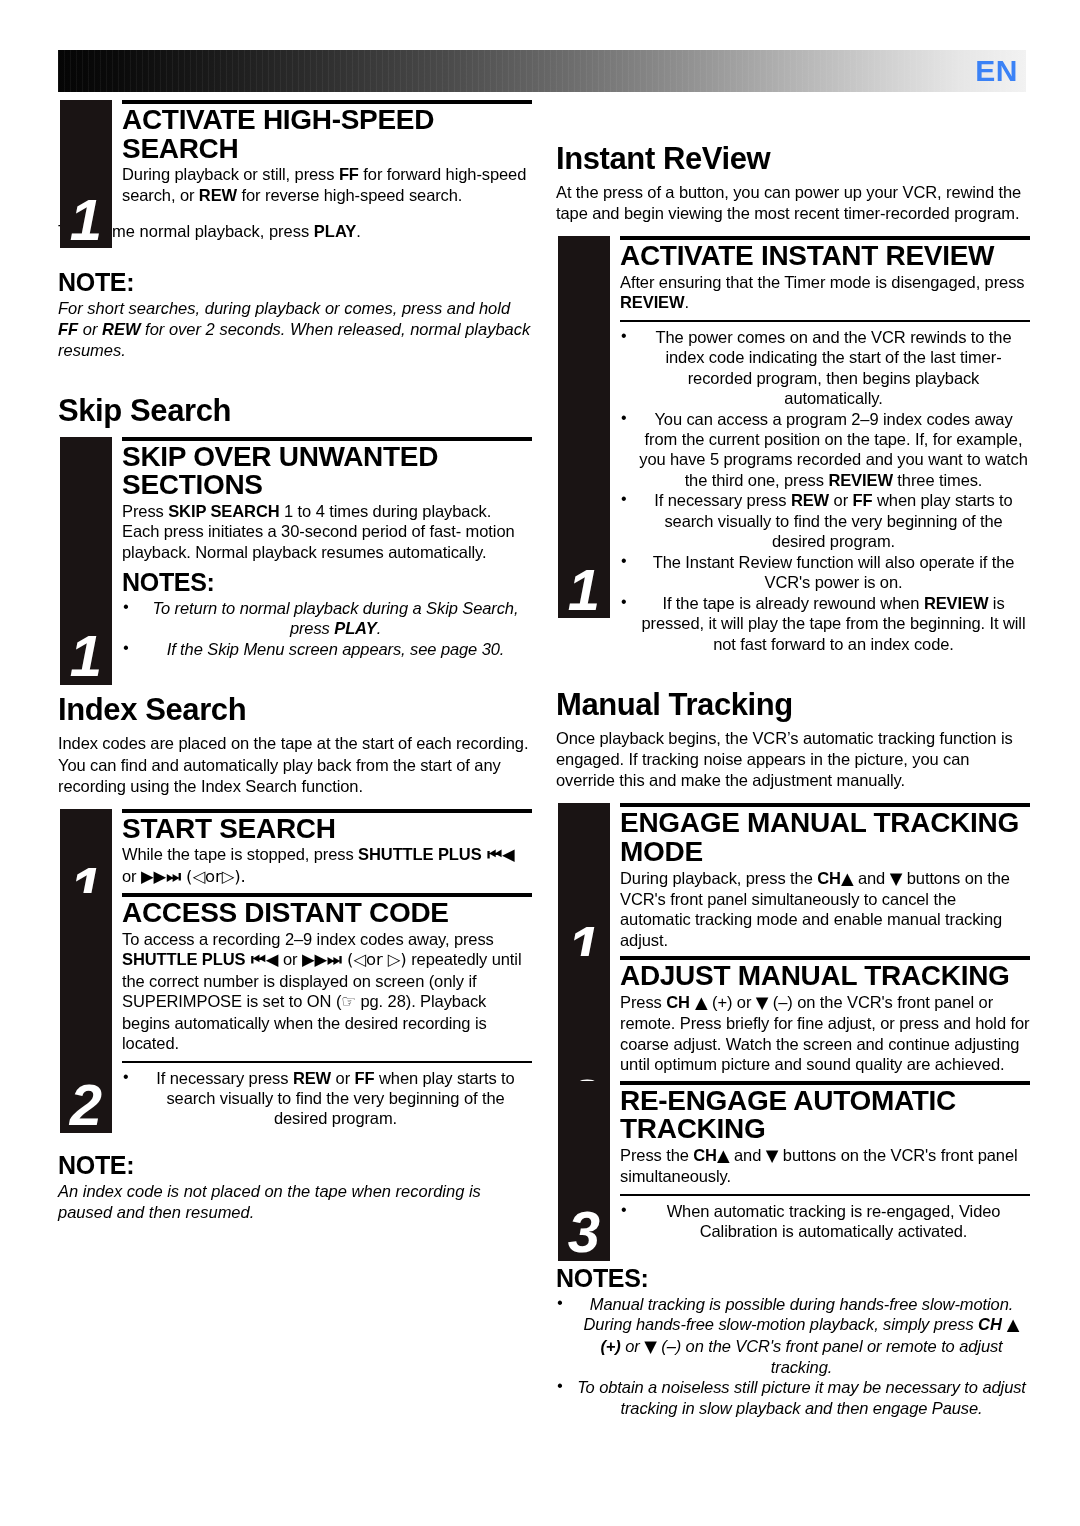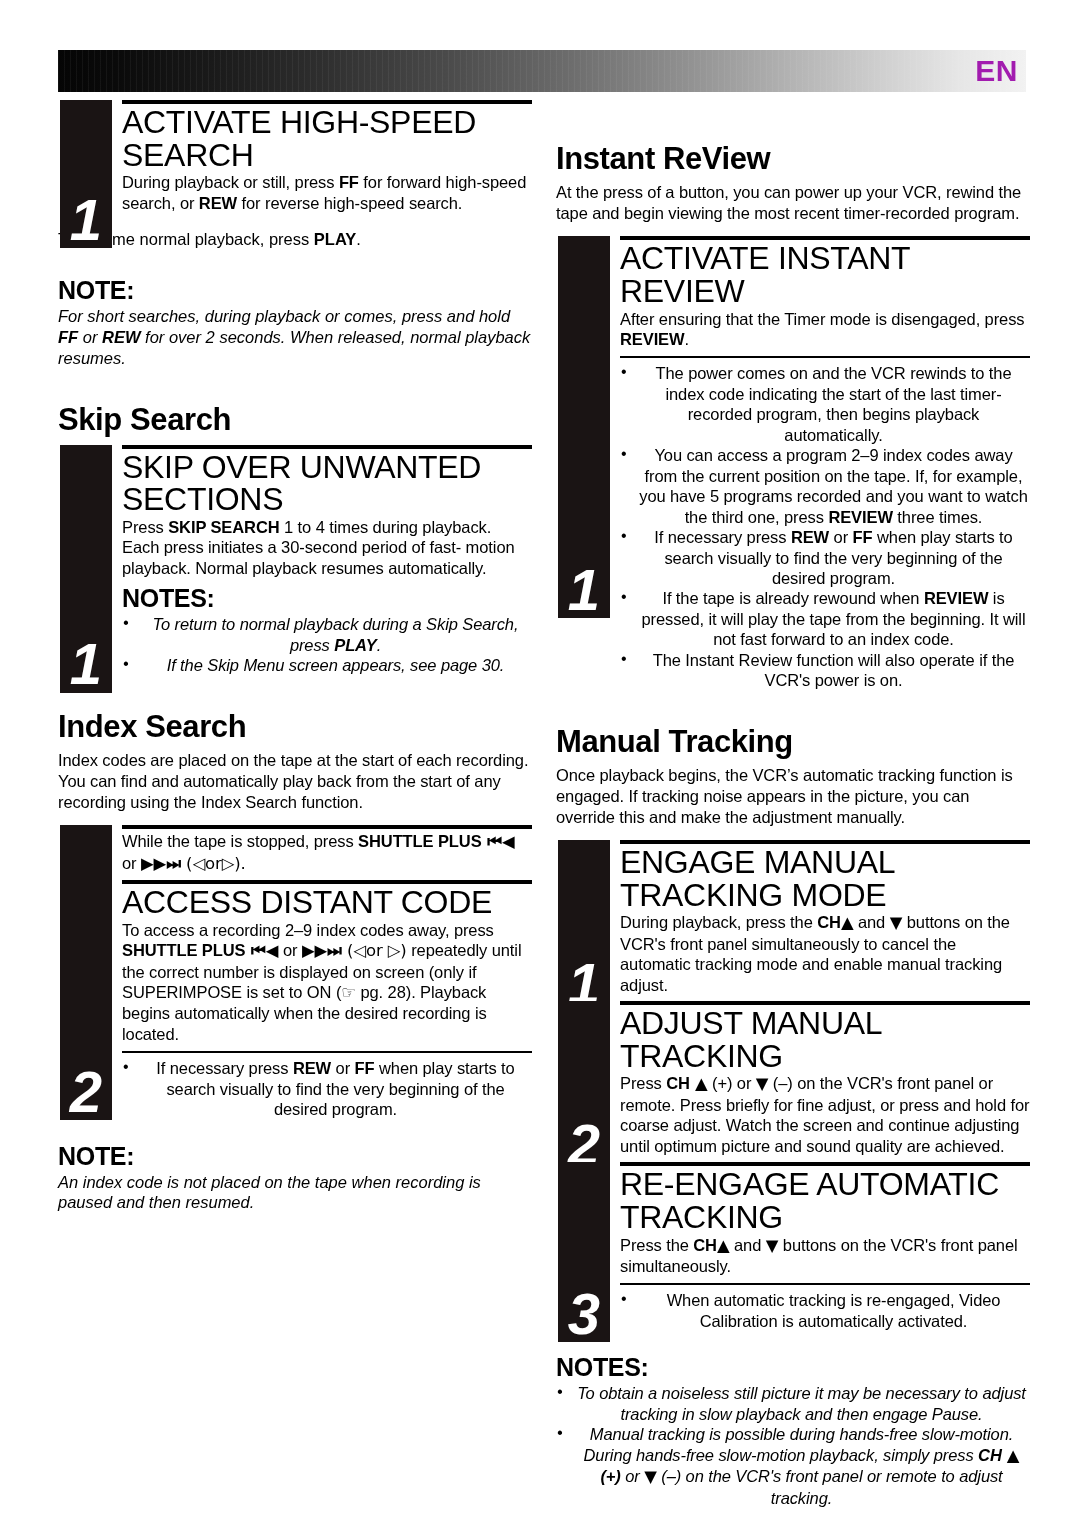--- a/index.html
+++ b/index.html
@@ -47,21 +47,21 @@
   }
   .header-lang {
     position: absolute;
     right: 62px;
     top: 50px;
     height: 50px;
     line-height: 42px;
     font-size: 30px;
     font-weight: bold;
     letter-spacing: 0.5px;
-    color: #a21caf;
+    color: #3b82f6;
     z-index: 3;
   }
 
   
   .col {
     position: absolute;
     top: 100px;
     width: 474px;
   }
   .col-left  { left: 58px; }
@@ -117,25 +117,25 @@
     background: #000000;
     margin: 0 0 2px 0;
   }
   .rule-thin {
     height: 2px;
     background: #000000;
     margin: 7px 0 5px 0;
   }
 
   .step-head {
-    font-size: 32px;
+    font-size: 28px;
     line-height: 1.02;
     letter-spacing: -0.3px;
     margin: 0 0 1px 0;
-    font-weight: normal;
+    font-weight: bold;
   }
   .step-text {
     font-size: 16.5px;
     line-height: 1.24;
     margin: 0;
     letter-spacing: -0.1px;
   }
 
   .after-text {
     font-size: 16.5px;
@@ -239,20 +239,21 @@
     <div class="gap-lg">
       <h1 class="section-title tight">Index Search</h1>
       <p class="intro">Index codes are placed on the tape at the start of each recording. You can find and automatically play back from the start of any recording using the Index Search function.</p>
 
       <div class="step">
         <div class="step-numbox" style="height:108px">
           <div class="step-num">1</div>
         </div>
         <div class="step-body">
           <div class="rule-thick"></div>
+          <div class="step-head">START SEARCH</div>
           <p class="step-text"><span>While the tape is stopped, press </span><b>SHUTTLE PLUS</b><b class="sym"> ⏮◀</b><span> or </span><b class="sym">▶▶⏭</b><span class="sym"> (◁or▷).</span></p>
         </div>
       </div>
 
       <div class="step">
         <div class="step-numbox" style="height:240px">
           <div class="step-num">2</div>
         </div>
         <div class="step-body">
           <div class="rule-thick"></div>
@@ -284,22 +285,22 @@
         </div>
         <div class="step-body">
           <div class="rule-thick"></div>
           <div class="step-head">ACTIVATE INSTANT REVIEW</div>
           <p class="step-text"><span>After ensuring that the Timer mode is disengaged, press </span><b>REVIEW</b><span>.</span></p>
           <div class="rule-thin"></div>
           <ul class="bullets">
               <li><span>The power comes on and the VCR rewinds to the index code indicating the start of the last timer-recorded program, then begins playback automatically.</span></li>
               <li><span>You can access a program 2–9 index codes away from the current position on the tape. If, for example, you have 5 programs recorded and you want to watch the third one, press </span><b>REVIEW</b><span> three times.</span></li>
               <li><span>If necessary press </span><b>REW</b><span> or </span><b>FF</b><span> when play starts to search visually to find the very beginning of the desired program.</span></li>
+              <li><span>The Instant Review function will also operate if the VCR's power is on.</span></li>
               <li><span>If the tape is already rewound when </span><b>REVIEW</b><span> is pressed, it will play the tape from the beginning. It will not fast forward to an index code.</span></li>
-              <li><span>The Instant Review function will also operate if the VCR's power is on.</span></li>
             </ul>
         </div>
       </div>
     </div>
 
     <div class="gap-lg">
       <h1 class="section-title tight">Manual Tracking</h1>
       <p class="intro">Once playback begins, the VCR’s automatic tracking function is engaged. If tracking noise appears in the picture, you can override this and make the adjustment manually.</p>
 
       <div class="step">
@@ -335,19 +336,19 @@
           <div class="rule-thin"></div>
           <ul class="bullets">
               <li><span>When automatic tracking is re-engaged, Video Calibration is automatically activated.</span></li>
             </ul>
         </div>
       </div>
 
       <div class="gap-md">
         <div class="note-title">NOTES:</div>
         <ul class="bullets italic">
+            <li><span>Manual tracking is possible during hands-free slow-motion. During hands-free slow-motion playback, simply press </span><b>CH</b><span class="sym"> ▲</span><b> (+)</b><span> or </span><span class="sym">▼</span><span> (–) on the VCR's front panel or remote to adjust tracking.</span></li>
             <li><span>To obtain a noiseless still picture it may be necessary to adjust tracking in slow playback and then engage Pause.</span></li>
-            <li><span>Manual tracking is possible during hands-free slow-motion. During hands-free slow-motion playback, simply press </span><b>CH</b><span class="sym"> ▲</span><b> (+)</b><span> or </span><span class="sym">▼</span><span> (–) on the VCR's front panel or remote to adjust tracking.</span></li>
           </ul>
       </div>
     </div>
   </div>
 </div>
 
 </body></html>

